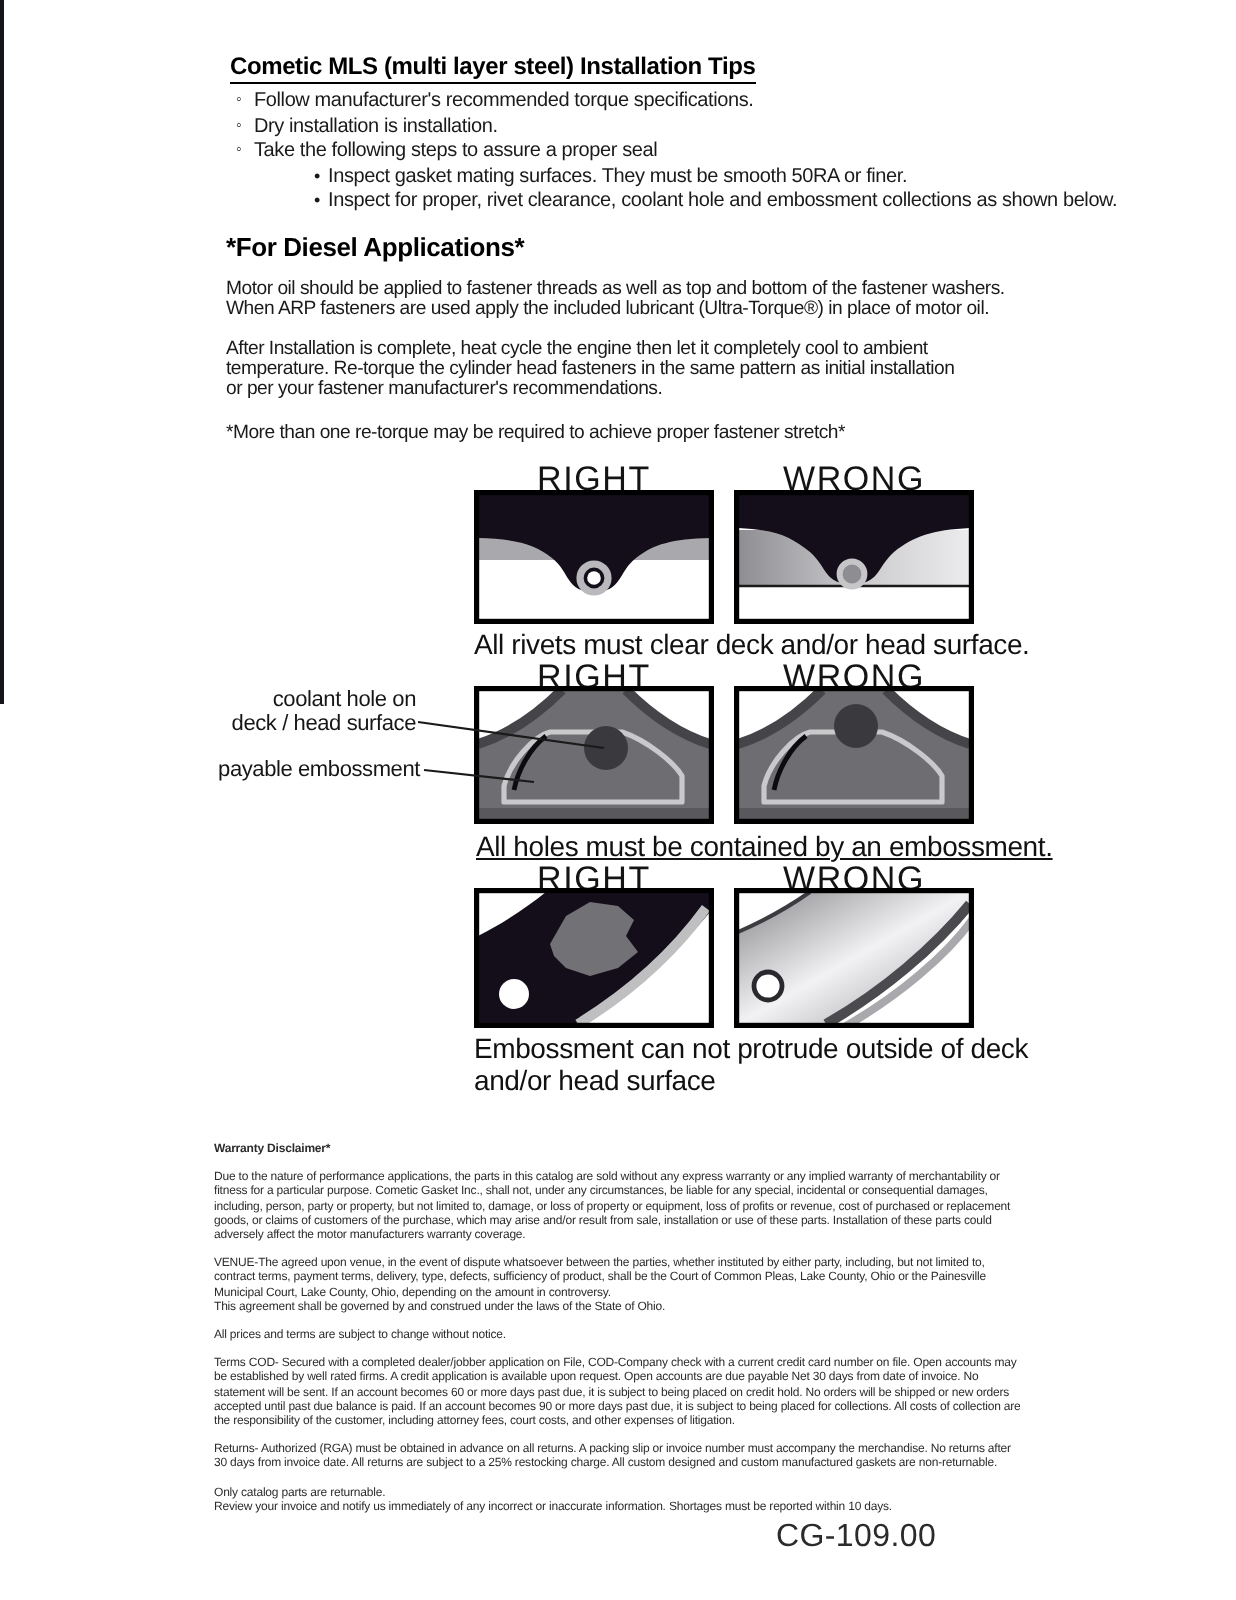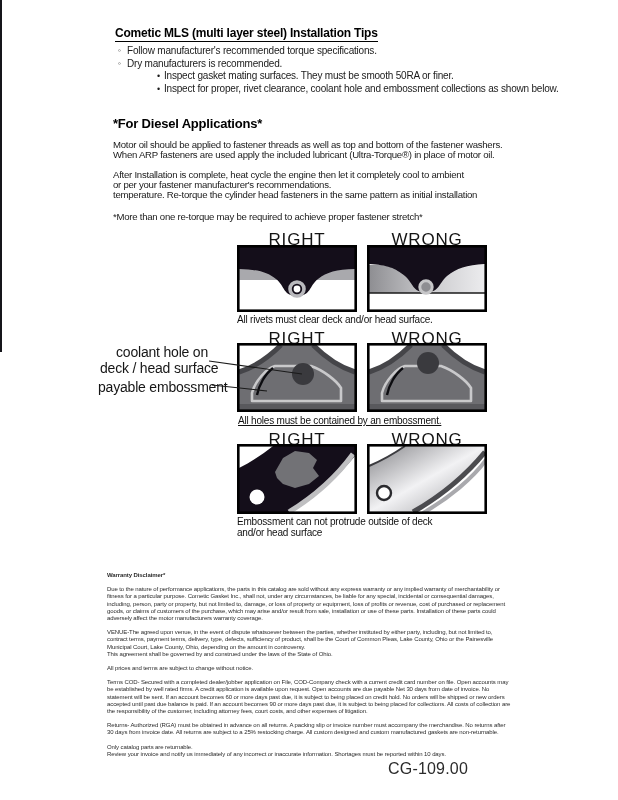--- a/index.html
+++ b/index.html
@@ -17,52 +17,53 @@
   .bullet-line{position:relative;height:12.7px;white-space:nowrap;}
   .bullet-line .marker{display:inline-block;width:9px;font-size:8px;vertical-align:1px;}
   .sub-line{position:relative;height:12.3px;white-space:nowrap;padding-left:39px;}
   .sub-line .marker{display:inline-block;width:7px;font-size:9px;}
   .diesel{position:absolute;left:113px;top:116px;font-size:9.6px;letter-spacing:-0.25px;}
   .diesel .heading{font-size:13px;font-weight:bold;color:#000;letter-spacing:-0.2px;margin-bottom:8px;}
   .diesel .pline{height:10.3px;white-space:nowrap;}
   .diesel .pgap{height:9px;}
   .fig-label{position:absolute;width:120px;text-align:center;font-size:17px;letter-spacing:0.8px;color:#141414;}
   .fig-panel{position:absolute;width:120px;}
-  .fig-caption{position:absolute;font-size:10px;letter-spacing:-0.2px;color:#111;white-space:nowrap;}
-  .callout{position:absolute;font-size:14px;letter-spacing:-0.2px;text-align:right;white-space:nowrap;color:#161616;}
+  .fig-caption{position:absolute;font-size:14px;letter-spacing:-0.2px;color:#111;white-space:nowrap;}
+  .callout{position:absolute;font-size:11px;letter-spacing:-0.2px;text-align:right;white-space:nowrap;color:#161616;}
   .pointer-overlay{position:absolute;left:205px;top:355px;width:105px;height:45px;}
   .legal{position:absolute;left:107px;top:572px;width:405px;font-size:6px;line-height:7.2px;letter-spacing:-0.1px;color:#2c2c2c;}
   .legal .lheading{font-weight:bold;margin-bottom:7px;}
   .legal p{margin:0 0 7px 0;white-space:pre-line;}
   .footer-code{position:absolute;left:388px;top:760px;font-size:16px;color:#2b2b2b;letter-spacing:0.2px;}
 </style>
 </head>
 <body>
 
 <div class="page">
 
   <div class="scan-line"></div>
 
   <div class="title">Cometic MLS (multi layer steel) Installation Tips</div>
 
   <div class="bullets">
     <div class="bullet-line"><span class="marker">◦</span><span>Follow manufacturer's recommended torque specifications.</span></div>
-    <div class="bullet-line"><span class="marker">◦</span><span>Dry manufacturers is recommended.</span></div>
+    <div class="bullet-line"><span class="marker">◦</span><span>Dry installation is installation.</span></div>
+    <div class="bullet-line"><span class="marker">◦</span><span>Take the following steps to assure a proper seal</span></div>
     <div class="sub-line"><span class="marker">•</span><span>Inspect gasket mating surfaces.  They must be smooth 50RA or finer.</span></div>
     <div class="sub-line"><span class="marker">•</span><span>Inspect for proper, rivet clearance, coolant hole and embossment collections as shown below.</span></div>
   </div>
 
   <div class="diesel">
     <div class="heading">*For Diesel Applications*</div>
     <div class="pline">Motor oil should be applied to fastener threads as well as top and bottom of the fastener washers.</div>
     <div class="pline">When ARP fasteners are used apply the included lubricant (Ultra-Torque®) in place of motor oil.</div>
     <div class="pgap"></div>
     <div class="pline">After Installation is complete, heat cycle the engine then let it completely cool to ambient</div>
+    <div class="pline">temperature. Re-torque the cylinder head fasteners in the same pattern as initial installation</div>
     <div class="pline">or per your fastener manufacturer's recommendations.</div>
-    <div class="pline">temperature. Re-torque the cylinder head fasteners in the same pattern as initial installation</div>
     <div class="pgap" style="height:12px;"></div>
     <div class="pline">*More than one re-torque may be required to achieve proper fastener stretch*</div>
   </div>
 
   <div class="fig-label" style="left:237px;top:230px;">RIGHT</div>
   <div class="fig-label" style="left:367px;top:230px;">WRONG</div>
 
   <div class="fig-panel" style="left:237px;top:245px;">
     <svg width="120" height="67" viewBox="0 0 120 67">
       <rect x="1" y="1" width="118" height="65" fill="#ffffff"></rect>

